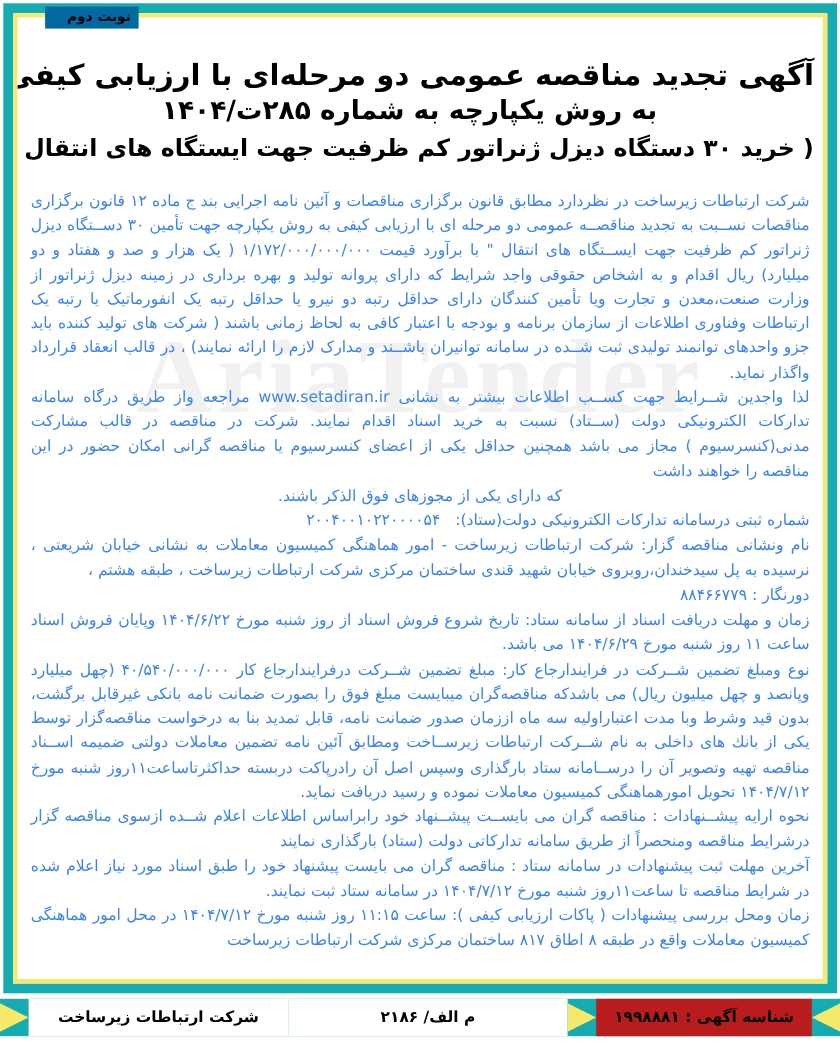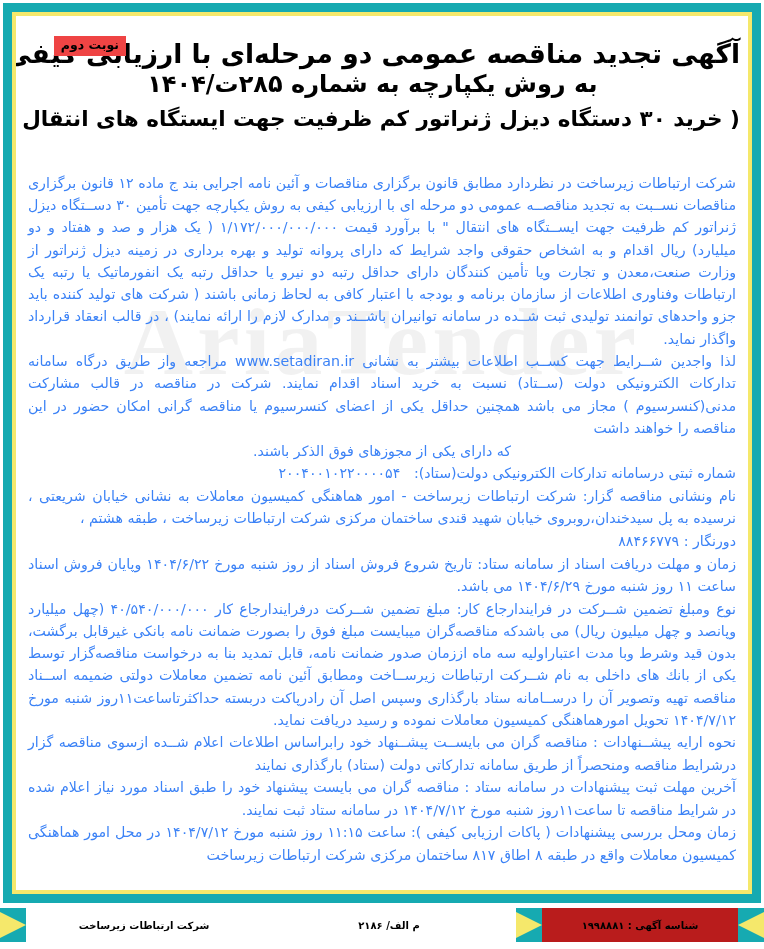--- a/index.html
+++ b/index.html
@@ -58,38 +58,37 @@
     pointer-events: none;
     user-select: none;
     font-family: Liberation Serif, serif;
   }
 
   
   .nobat-badge {
     position: absolute;
     right: 638px;
     top: 6px;
-    background: #ef4444;
+    background: #0369a1;
     color: #000;
     font-size: 12.5px;
     font-weight: bold;
-    padding: 3px 7px 4px 7px;
+    padding: 3px 7px 4px 20px;
     line-height: 1;
     white-space: nowrap;
     z-index: 6;
-    margin-top: 30px;
   }
 
   
   .header {
     position: relative;
     height: 148px;
     display: flex;
     flex-direction: row;
-    align-items: flex-start;
+    align-items: center;
     padding-top: 20px;
   }
 
   .title-block {
     flex: 1 1 auto;
     display: flex;
     flex-direction: column;
     justify-content: center;
     align-items: center;
     padding: 2px 8px 0 14px;
@@ -154,21 +153,21 @@
   }
   .footer-chevron-left,
   .footer-chevron-right {
     width: 26px; height: 34px; flex: 0 0 26px;
   }
   .footer-seg {
     height: 34px;
     display: flex;
     align-items: center;
     justify-content: center;
-    font-size: 10px;
+    font-size: 14px;
     font-weight: bold;
     color: #000;
     white-space: nowrap;
   }
   .seg-company { flex: 0 0 236px; background: #ffffff; }
   .seg-middle  { flex: 1 1 auto;  background: #ffffff; }
   .seg-code    { flex: 0 0 196px; background: #b91c1c; }
 </style>
 </head>
 <body>

